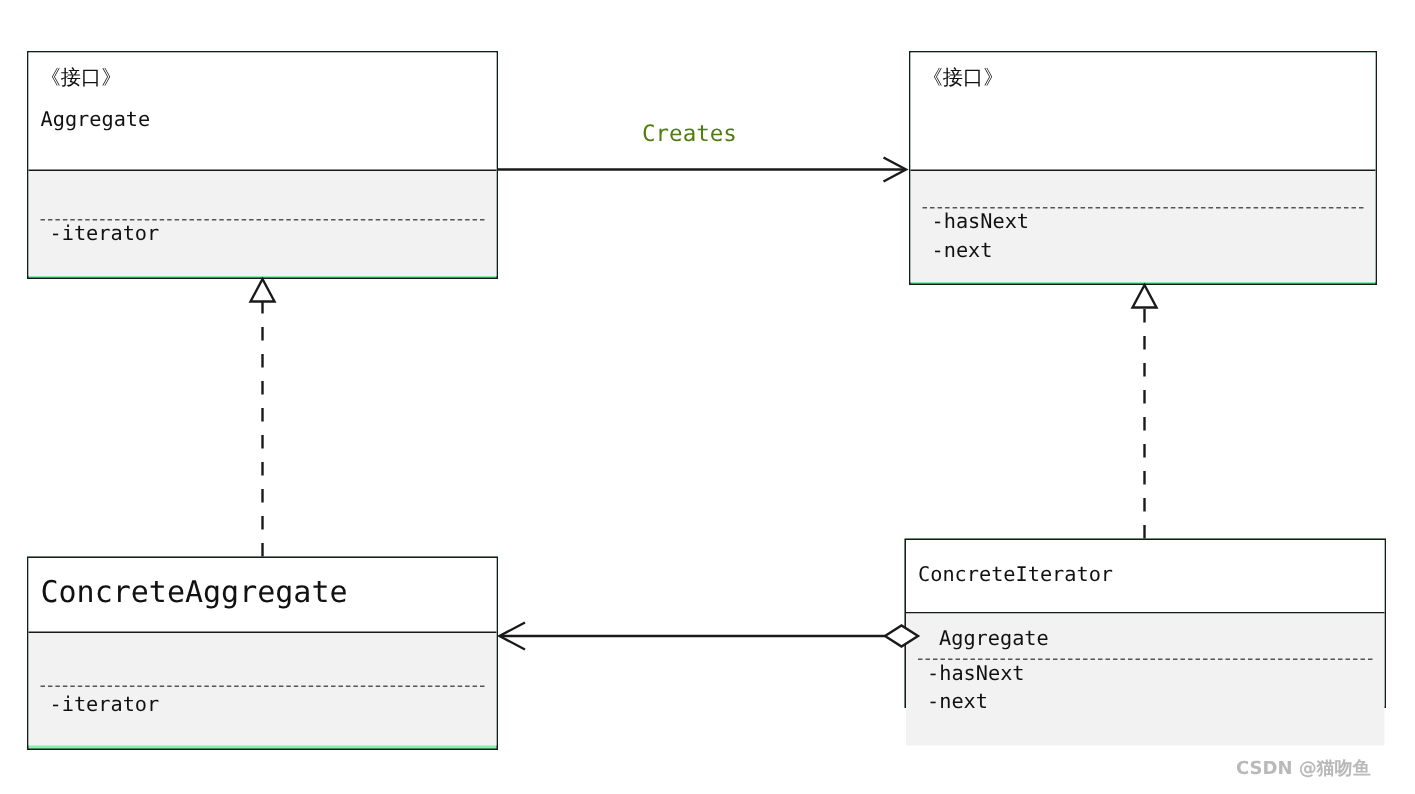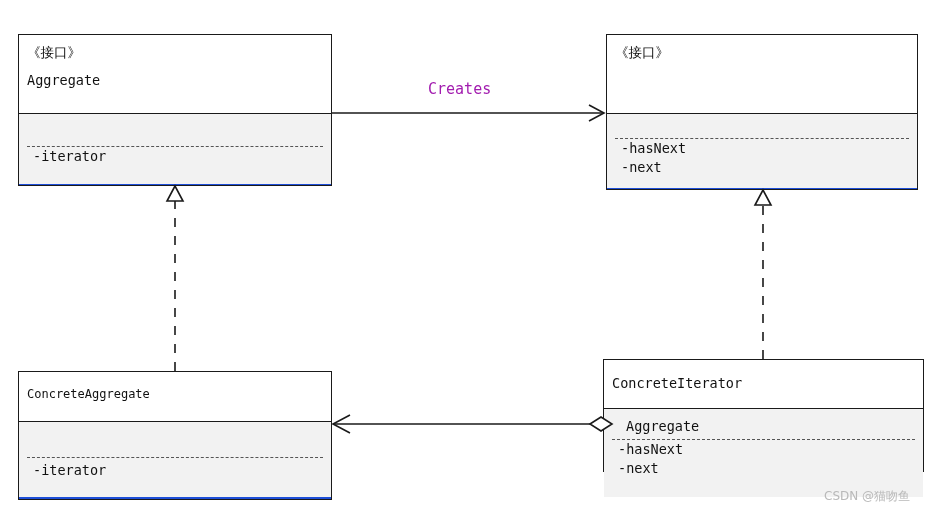--- a/index.html
+++ b/index.html
@@ -14,21 +14,21 @@
     position: relative;
     width: 943px;
     height: 529px;
     background: #ffffff;
     overflow: hidden;
   }
   .uml-class {
     position: absolute;
     box-sizing: border-box;
     border: 1.6px solid #1a1a1a;
-    background: #1d4ed8;
+    background: #86efac;
   }
   .uml-header {
     box-sizing: border-box;
     background: #ffffff;
     border-bottom: 1.6px solid #1a1a1a;
     padding: 8px 8px 6px 8px;
   }
   .uml-body {
     box-sizing: border-box;
     background: #f2f2f2;
@@ -43,21 +43,21 @@
     white-space: nowrap;
   }
   .class-name {
     font-family: "DejaVu Sans Mono", "Liberation Mono", monospace;
     font-size: 13.5px;
     color: #111111;
     line-height: 18px;
     white-space: nowrap;
   }
   .class-name.big {
-    font-size: 12px;
+    font-size: 20px;
     line-height: 20px;
   }
   .name-gap {
     height: 10px;
   }
   .attr-line {
     font-family: "DejaVu Sans Mono", "Liberation Mono", monospace;
     font-size: 13.5px;
     color: #111111;
     line-height: 19px;
@@ -68,21 +68,21 @@
     border-top: 1.4px dashed #555555;
     margin: 0;
   }
   .spacer-attr {
     height: 26px;
   }
   .edge-label {
     position: absolute;
     font-family: "DejaVu Sans Mono", "Liberation Mono", monospace;
     font-size: 15px;
-    color: #a21caf;
+    color: #4d7c0f;
     white-space: nowrap;
   }
   .watermark {
     position: absolute;
     font-family: "DejaVu Sans", "Liberation Sans", sans-serif;
     font-size: 12px;
     color: #b9b9b9;
     white-space: nowrap;
   }
   svg.overlay {
@@ -172,15 +172,15 @@
     <g>
       <line x1="590" y1="424" x2="334" y2="424" stroke="#1a1a1a" stroke-width="1.6"></line>
       <polygon points="590,424 601,417 612,424 601,431" fill="#ffffff" stroke="#1a1a1a" stroke-width="1.6"></polygon>
       <polyline points="350,415 333,424 350,433" fill="none" stroke="#1a1a1a" stroke-width="1.6"></polyline>
     </g>
 
   </svg>
 
   <div class="edge-label" style="left:428px; top:80px;">Creates</div>
 
-  <div class="watermark" style="left:824px; top:488px;">CSDN @猫吻鱼</div>
+  <div class="watermark" style="left:824px; top:504px;font-weight:bold;">CSDN @猫吻鱼</div>
 
 </div>
 
 </body></html>

